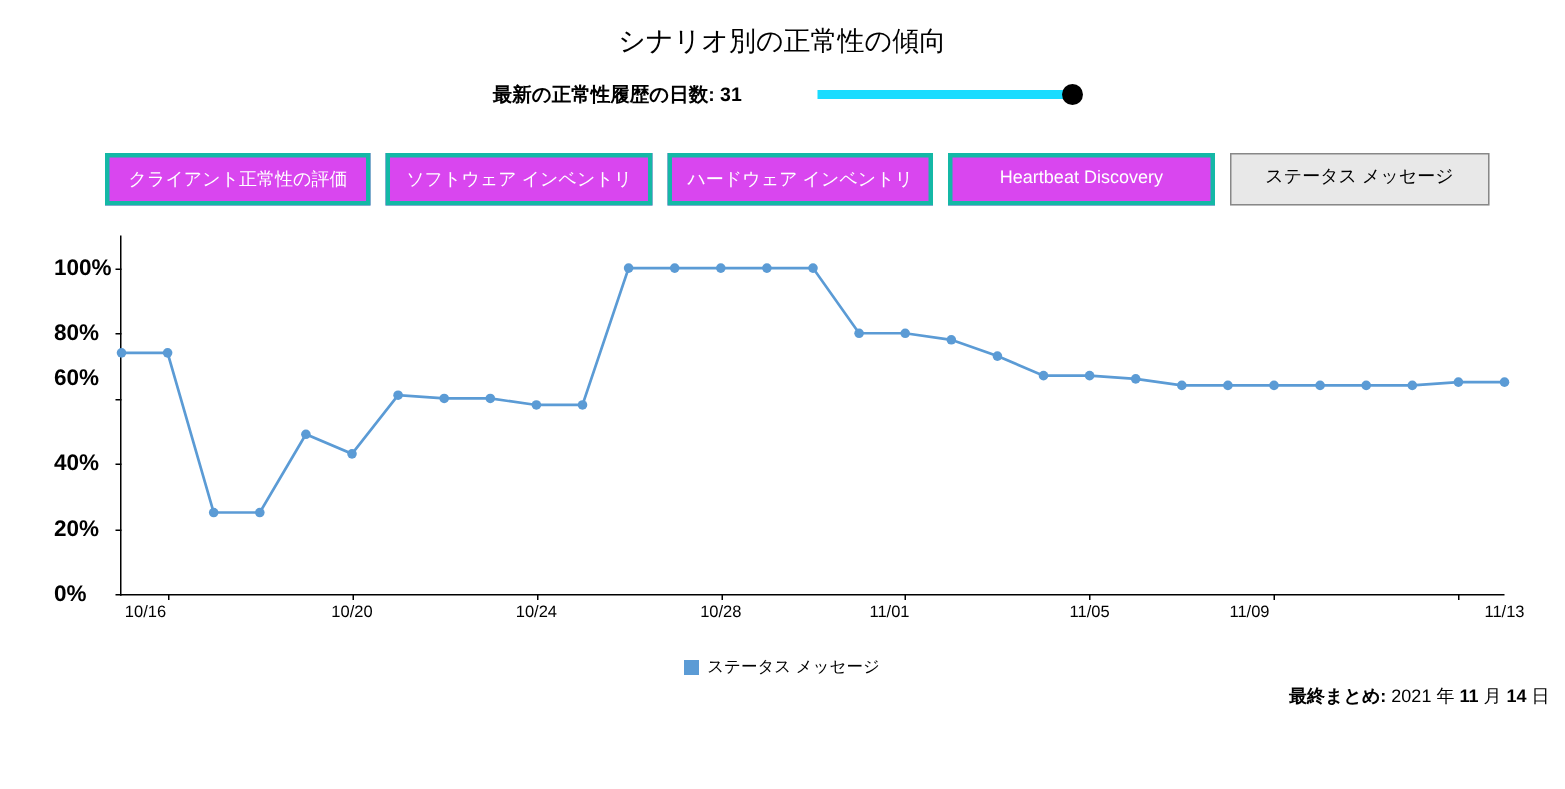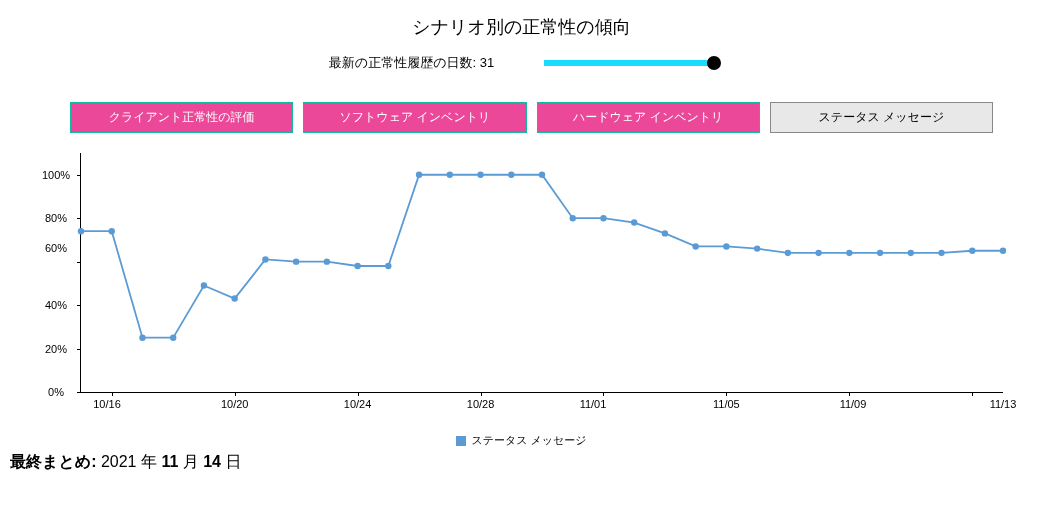--- a/index.html
+++ b/index.html
@@ -17,21 +17,21 @@
     font-size: 18px;
     margin: 5px 0 15px 0;
   }
   .slider-row {
     display: flex;
     align-items: center;
     justify-content: center;
     gap: 50px;
     margin-bottom: 30px;
   }
-  .slider-label { font-size: 13px; }
+  .slider-label { font-size: 13px; font-weight: bold; }
   .slider {
     position: relative;
     width: 170px;
     height: 14px;
   }
   .slider-track {
     position: absolute;
     left: 0; top: 4px;
     height: 6px;
     width: 100%;
@@ -48,23 +48,23 @@
     display: flex;
     gap: 10px;
     padding: 0 40px 0 60px;
     margin-bottom: 10px;
   }
   .tab {
     flex: 1;
     text-align: center;
     padding: 6px 4px;
     font-size: 12px;
-    background: #ec4899;
+    background: #d946ef;
     color: #fff;
-    border: 1px solid #14b8a6;
+    border: 3px solid #14b8a6;
     cursor: pointer;
     white-space: nowrap;
     overflow: hidden;
   }
   .tab.active {
     background: #e8e8e8;
     color: #000;
     border: 1px solid #888;
   }
   .chart-wrap {
@@ -79,23 +79,24 @@
   .plot {
     position: absolute;
     left: 0; right: 0; top: 10px; bottom: 30px;
     border-left: 1px solid #000;
     border-bottom: 1px solid #000;
   }
   .ytick {
     position: absolute;
     left: -45px;
     width: 40px;
-    text-align: center;
-    font-size: 11px;
+    text-align: left;
+    font-size: 15px;
     transform: translateY(-50%);
+    font-weight: bold;
   }
   .ytick-line {
     position: absolute;
     left: -4px;
     width: 4px;
     border-top: 1px solid #000;
   }
   .xtick {
     position: absolute;
     bottom: -18px;
@@ -121,22 +122,22 @@
     font-size: 11px;
   }
   .legend-sw {
     display: inline-block;
     width: 10px; height: 10px;
     background: #5b9bd5;
     vertical-align: middle;
     margin-right: 5px;
   }
   .footer {
-    text-align: left;
-    font-size: 16px;
+    text-align: right;
+    font-size: 12px;
     margin-top: 4px;
   }
   .footer b { font-weight: bold; }
 </style>
 </head>
 <body>
 
 <div class="title">シナリオ別の正常性の傾向</div>
 
 <div class="slider-row">
@@ -146,20 +147,21 @@
   <div class="slider">
     <div class="slider-track"></div>
     <div class="slider-thumb"></div>
   </div>
 </div>
 
 <div class="tabs" id="tabs">
     <div class="tab">クライアント正常性の評価</div>
     <div class="tab">ソフトウェア インベントリ</div>
     <div class="tab">ハードウェア インベントリ</div>
+    <div class="tab">Heartbeat Discovery</div>
     <div class="tab active">ステータス メッセージ</div>
   </div>
 
 <div class="chart-wrap">
   <div class="chart-area">
     <div class="plot" id="plot">
       <svg class="line-layer" id="line-layer" viewBox="0 0 922 239" preserveAspectRatio="none">
           <path d="M0,78.21818181818182 L30.733333333333334,78.21818181818182 L61.46666666666667,184.6818181818182 L92.2,184.6818181818182 L122.93333333333334,132.53636363636366 L153.66666666666669,145.57272727272726 L184.4,106.46363636363637 L215.13333333333333,108.63636363636365 L245.86666666666667,108.63636363636365 L276.6,112.9818181818182 L307.33333333333337,112.9818181818182 L338.06666666666666,21.727272727272748 L368.8,21.727272727272748 L399.53333333333336,21.727272727272748 L430.26666666666665,21.727272727272748 L461,21.727272727272748 L491.73333333333335,65.18181818181819 L522.4666666666667,65.18181818181819 L553.2,69.52727272727273 L583.9333333333334,80.39090909090908 L614.6666666666667,93.42727272727271 L645.4,93.42727272727271 L676.1333333333333,95.6 L706.8666666666667,99.94545454545454 L737.6,99.94545454545454 L768.3333333333334,99.94545454545454 L799.0666666666667,99.94545454545454 L829.8000000000001,99.94545454545454 L860.5333333333333,99.94545454545454 L891.2666666666667,97.77272727272725 L922,97.77272727272725 " fill="none" stroke="#5b9bd5" stroke-width="1.8"></path>
           <circle cx="0" cy="78.21818181818182" r="3.2" fill="#5b9bd5"></circle>
           <circle cx="30.733333333333334" cy="78.21818181818182" r="3.2" fill="#5b9bd5"></circle>
@@ -198,33 +200,33 @@
         <div class="ytick" style="top: 195.545px;">20%</div>
         <div class="ytick-line" style="top: 195.545px;"></div>
         <div class="ytick" style="top: 152.091px;">40%</div>
         <div class="ytick-line" style="top: 152.091px;"></div>
         <div class="ytick" style="top: 95px;">60%</div>
         <div class="ytick-line" style="top: 108.636px;"></div>
         <div class="ytick" style="top: 65.1818px;">80%</div>
         <div class="ytick-line" style="top: 65.1818px;"></div>
         <div class="ytick" style="top: 21.7273px;">100%</div>
         <div class="ytick-line" style="top: 21.7273px;"></div>
-        <div class="xtick" style="left: 26px; margin-top: 38px;">10/16</div>
+        <div class="xtick" style="left: 16px; margin-top: 38px;">10/16</div>
         <div class="xtick-line" style="left: 30.7333px;"></div>
         <div class="xtick" style="left: 153.667px;">10/20</div>
         <div class="xtick-line" style="left: 153.667px;"></div>
         <div class="xtick" style="left: 276.6px;">10/24</div>
         <div class="xtick-line" style="left: 276.6px;"></div>
         <div class="xtick" style="left: 399.533px;">10/28</div>
         <div class="xtick-line" style="left: 399.533px;"></div>
         <div class="xtick" style="left: 512px; margin-top: 33px;">11/01</div>
         <div class="xtick-line" style="left: 522.467px;"></div>
         <div class="xtick" style="left: 645.4px;">11/05</div>
         <div class="xtick-line" style="left: 645.4px;"></div>
-        <div class="xtick" style="left: 772px;">11/09</div>
+        <div class="xtick" style="left: 752px;">11/09</div>
         <div class="xtick-line" style="left: 768.333px;"></div>
         <div class="xtick" style="left: 922px; text-align: right;">11/13</div>
         <div class="xtick-line" style="left: 891.267px;"></div>
       </div>
   </div>
 </div>
 
 <div class="legend">
   <span class="legend-sw"></span><span>ステータス メッセージ</span>
 </div>

